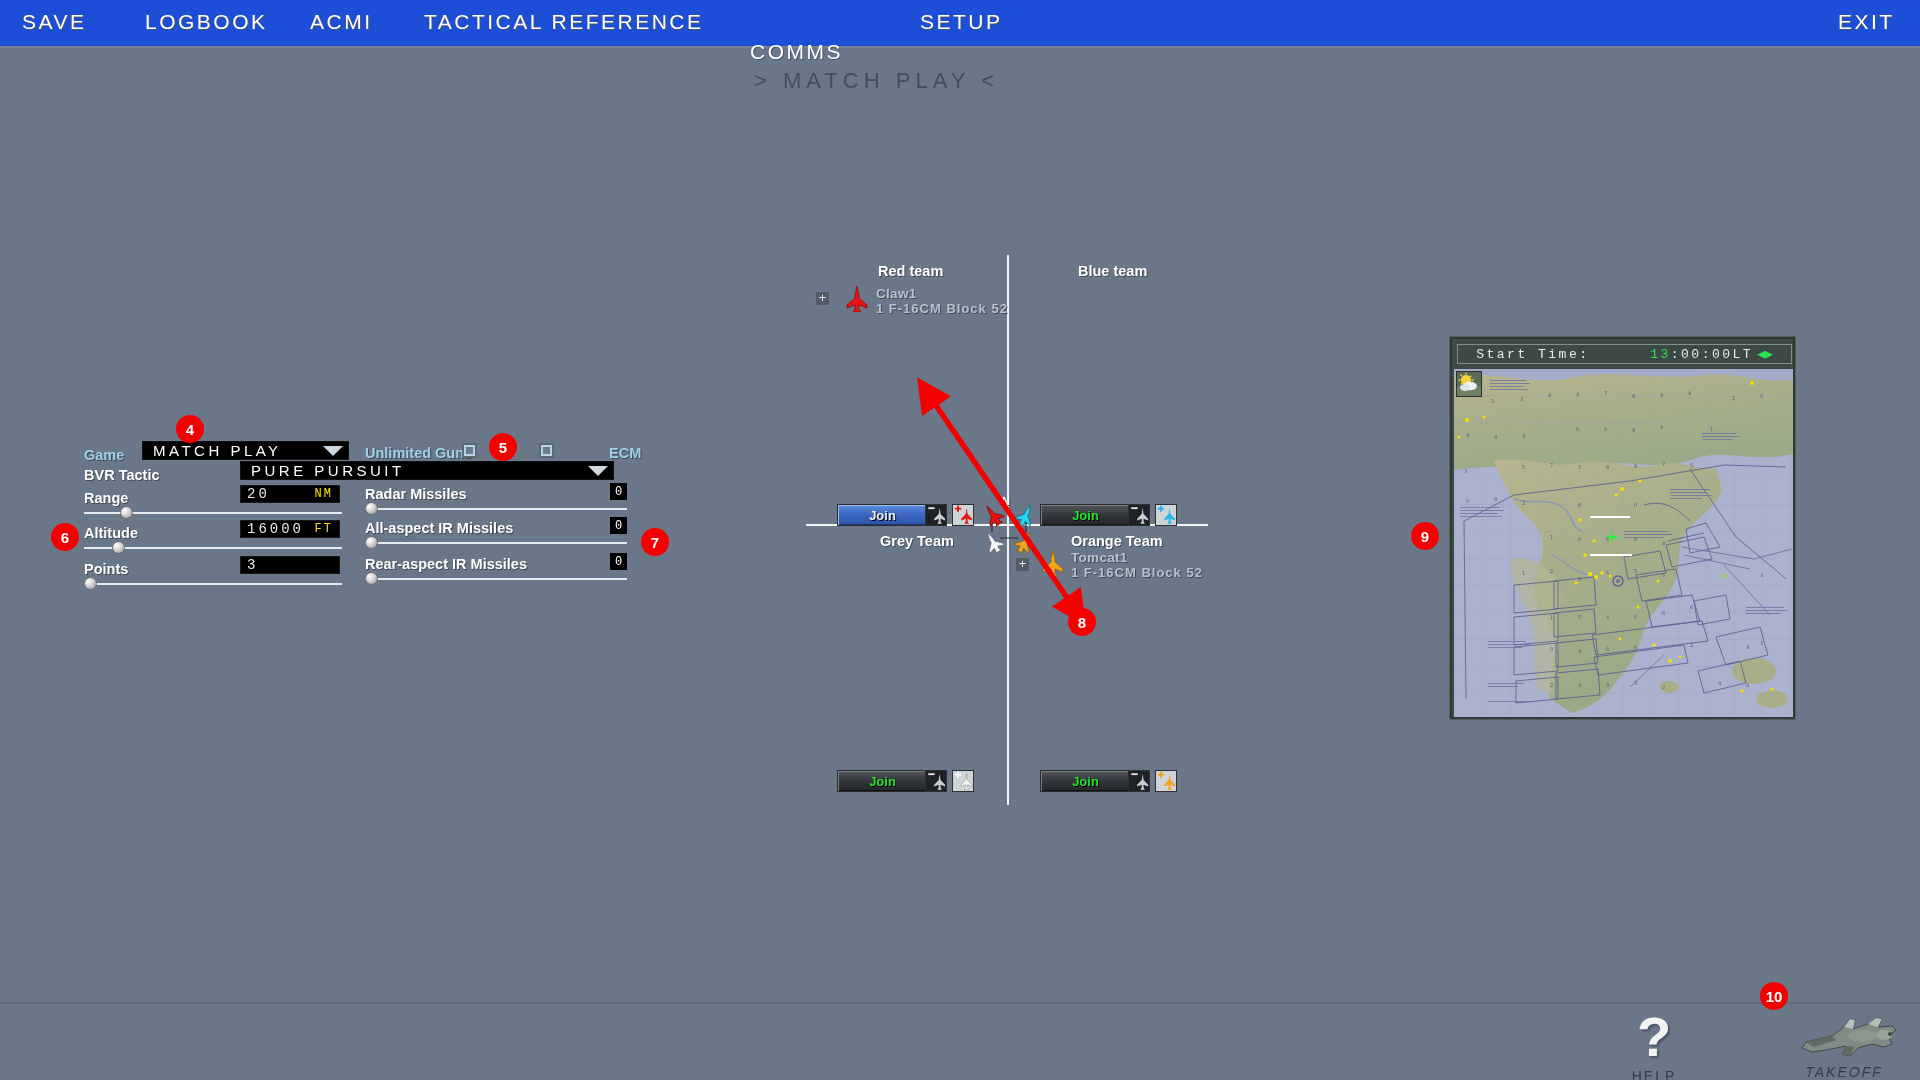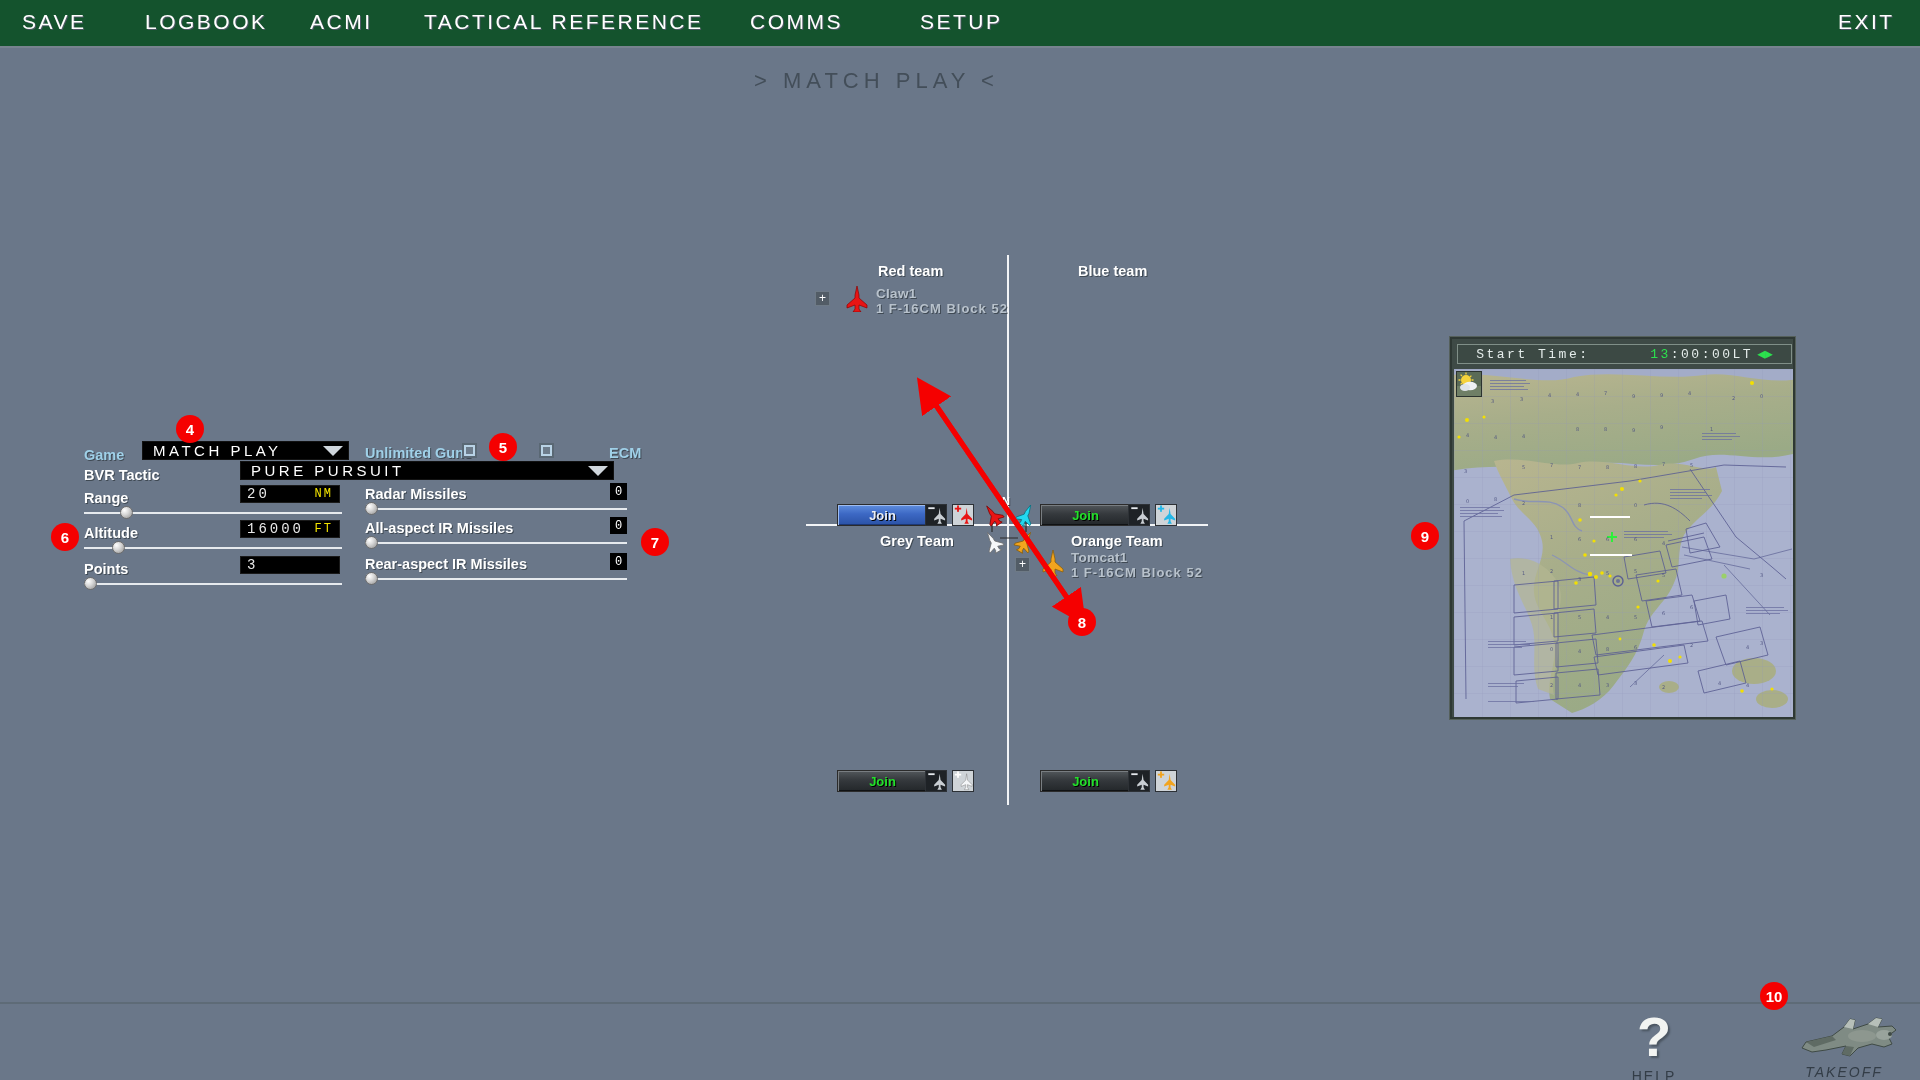--- a/index.html
+++ b/index.html
@@ -7,21 +7,21 @@
   body {
     background:#6a7789;
     font-family:"Liberation Sans", sans-serif;
     position:relative;
     -webkit-font-smoothing:none;
   }
 
   
   #topbar {
     position:absolute; left:0; top:0; width:1920px; height:48px;
-    background:#14532d;
+    background:#1d4ed8;
     border-bottom:2px solid #77838f;
   }
   .topitem {
     position:absolute; top:10px;
     color:#ffffff;
     font-size:21px;
     letter-spacing:2.5px;
     font-weight:400;
     font-family:"Liberation Sans", sans-serif;
     text-shadow:1px 1px 0 #4b5662;
@@ -211,21 +211,21 @@
   #annot-arrow { position:absolute; left:0; top:0; width:1920px; height:1080px; pointer-events:none; z-index:55; }
 </style>
 </head>
 <body>
 
 <div id="topbar">
   <div class="topitem" style="left: 22px;">SAVE</div>
   <div class="topitem" style="left: 145px;">LOGBOOK</div>
   <div class="topitem" style="left: 310px;">ACMI</div>
   <div class="topitem" style="left: 424px;">TACTICAL REFERENCE</div>
-  <div class="topitem" style="left: 750px;">COMMS</div>
+  <div class="topitem" style="left: 750px; margin-top: 30px;">COMMS</div>
   <div class="topitem" style="left: 920px;">SETUP</div>
   <div class="topitem" style="left: 1838px;">EXIT</div>
 </div>
 
 <div id="pagetitle">&gt;   MATCH PLAY   &lt;</div>
 
 <div id="settings">
 
   <div class="lbl cyan" style="left:0px; top:7px;">Game</div>
   <div class="combo" style="left:58px; top:1px; width:207px; height:19px;">

